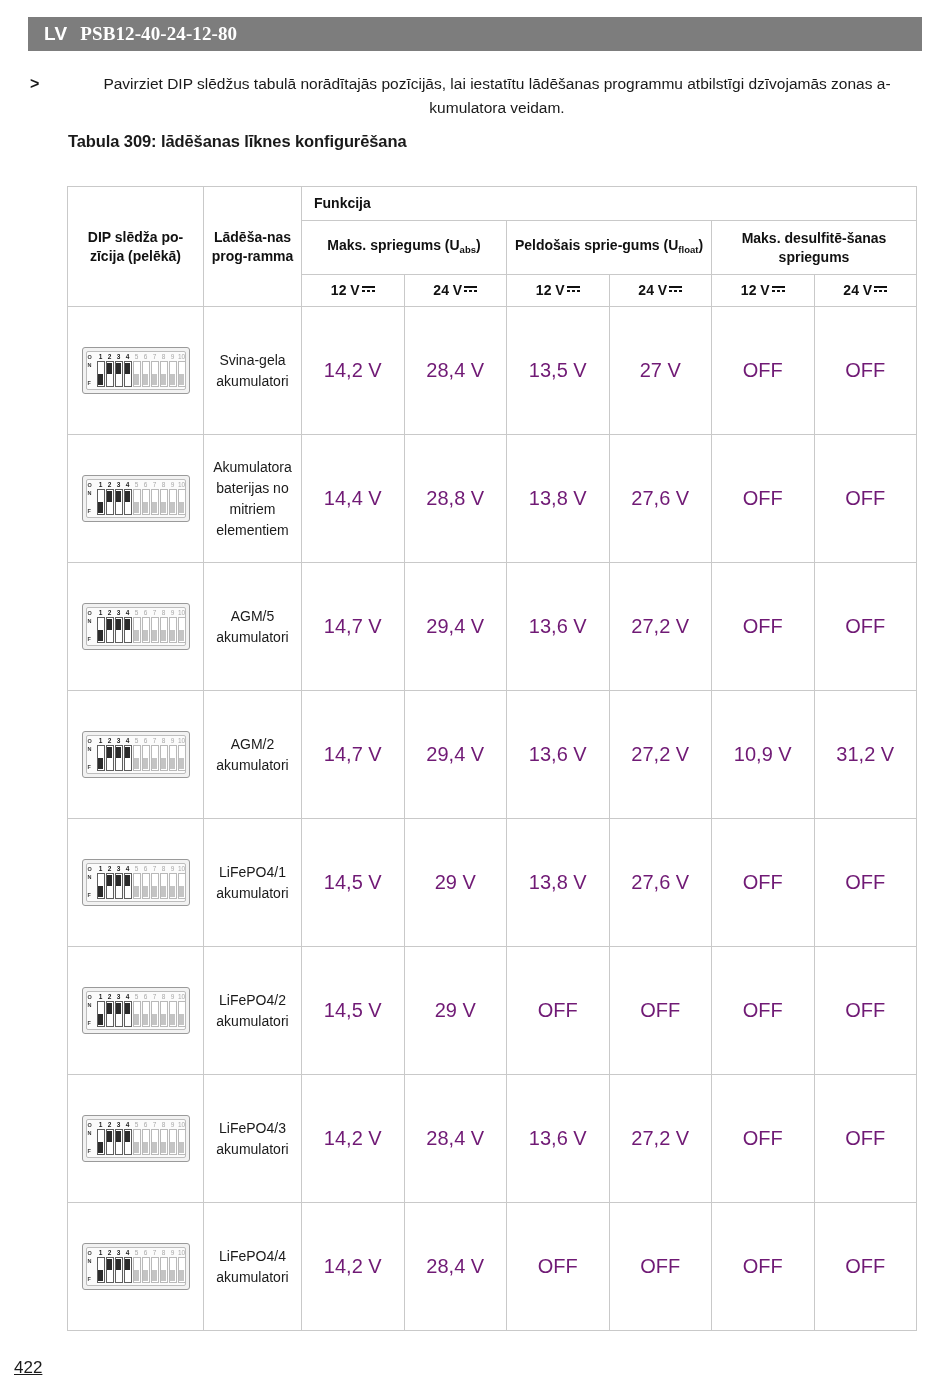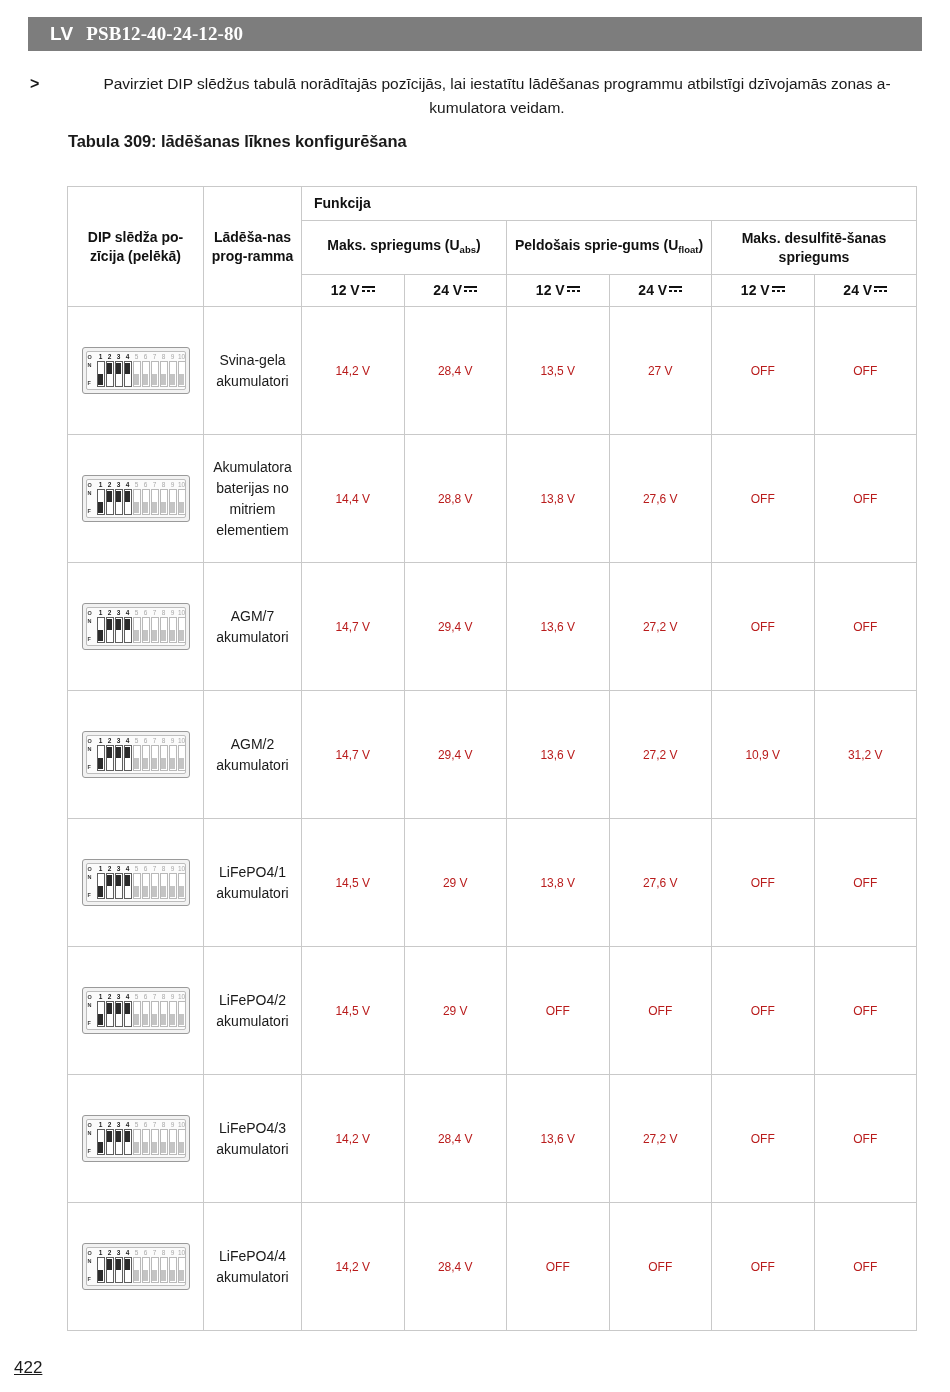--- a/index.html
+++ b/index.html
@@ -20,21 +20,21 @@
   .page-header {
     position: absolute;
     left: 28px;
     top: 17px;
     width: 894px;
     height: 34px;
     background: #7d7d7d;
     display: flex;
     align-items: center;
     box-sizing: border-box;
-    padding-left: 22px;
+    padding-left: 16px;
   }
   .page-header .lang {
     color: #ffffff;
     font-weight: bold;
     font-size: 19px;
     letter-spacing: 0.2px;
   }
   .page-header .doc-title {
     color: #ffffff;
     font-weight: bold;
@@ -166,22 +166,22 @@
     height: 127px;
   }
   td.c-dip { padding: 0; }
   td.c-prog {
     font-size: 14px;
     line-height: 21px;
     color: #1a1a1a;
     padding: 4px 3px;
   }
   td.c-val {
-    font-size: 12px;
-    color: #b91c1c;
+    font-size: 20px;
+    color: #701a75;
   }
 
   
   .dipwrap {
     display: flex;
     justify-content: center;
     align-items: center;
   }
   .dip {
     width: 108px;
@@ -545,21 +545,21 @@
                 <div class="sw down inactive">
                   <div class="num">10</div>
                   <div class="body">
                     <div class="lever"></div>
                   </div>
                 </div>
               </div>
             </div>
           </div>
         </td>
-        <td class="c-prog">AGM/7 akumulatori</td>
+        <td class="c-prog">AGM/5 akumulatori</td>
         <td class="c-val">14,7 V</td>
         <td class="c-val">29,4 V</td>
         <td class="c-val">13,6 V</td>
         <td class="c-val">27,2 V</td>
         <td class="c-val">OFF</td>
         <td class="c-val">OFF</td>
       </tr>
       <tr class="datarow">
         <td class="c-dip">
           <div class="dipwrap">

